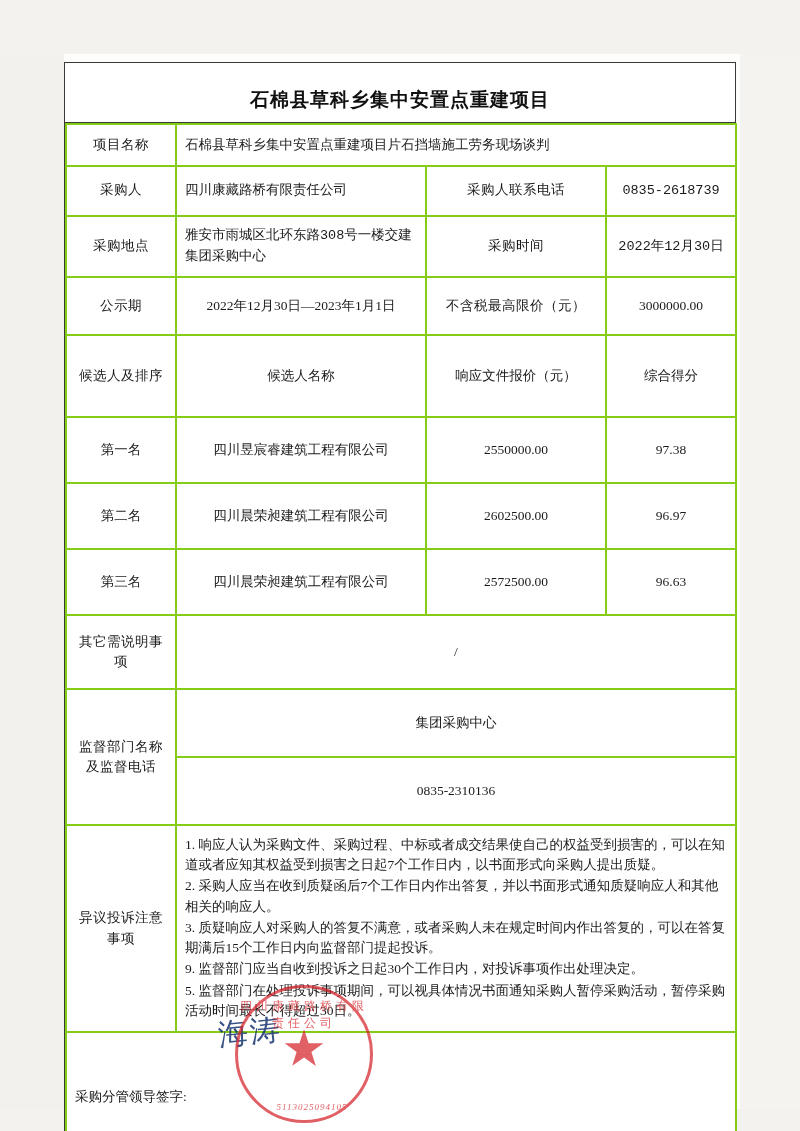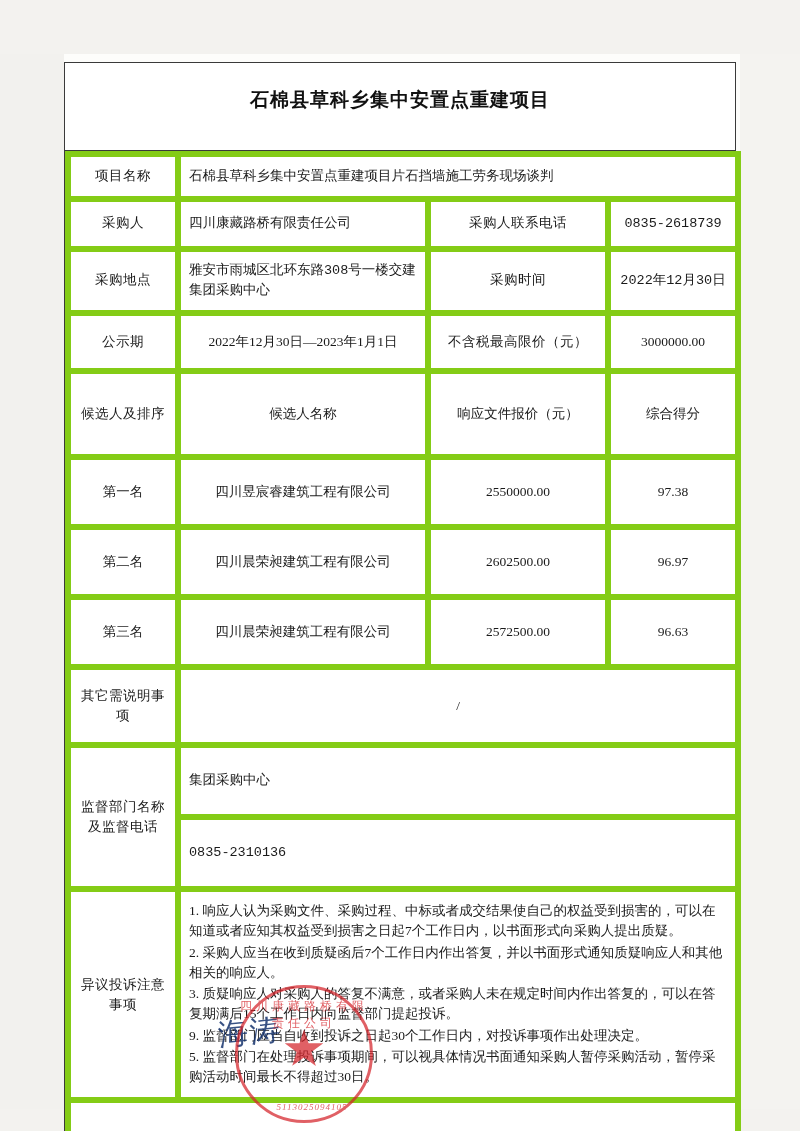--- a/index.html
+++ b/index.html
@@ -25,38 +25,38 @@
   .doc-frame {
     position: absolute;
     left: 64px;
     top: 62px;
     width: 672px;
     border: 1.4px solid #3a3a3a;
     box-sizing: border-box;
     background: #fff;
   }
   .title-block {
-    padding: 22px 10px 36px 10px;
+    padding: 22px 10px 8px 10px;
     text-align: center;
     border-bottom: 1.2px solid #3a3a3a;
   }
   .title-line {
     font-size: 19px;
     font-weight: bold;
     letter-spacing: 1px;
     line-height: 1.55;
     color: #111;
   }
   table.main {
     width: 100%;
     border-collapse: collapse;
     table-layout: fixed;
   }
   table.main td {
-    border: 6px solid #84cc16;
+    border: 2px solid #84cc16;
     font-size: 13.5px;
     padding: 9px 8px;
     vertical-align: middle;
     line-height: 1.5;
   }
   td.lbl {
     text-align: center;
     white-space: normal;
     letter-spacing: 0.5px;
   }
@@ -71,21 +71,21 @@
   .row-h-2 { height: 50px; font-family: Liberation Mono, monospace; }
   .row-h-3 { height: 58px; }
   .cand-head td { height: 62px; }
   .cand-row td { height: 46px; }
   .note-cell {
     height: 54px;
     text-align: center;
   }
   .super-cell {
     height: 48px;
-    font-family: Liberation Mono, monospace;
+    text-align: center;
   }
   .notice-list {
     font-size: 13px;
     line-height: 1.75;
     text-align: left;
     padding: 10px 10px 12px 10px;
   }
   .notice-list div {
     text-indent: 0;
     margin: 0 0 1px 0;

